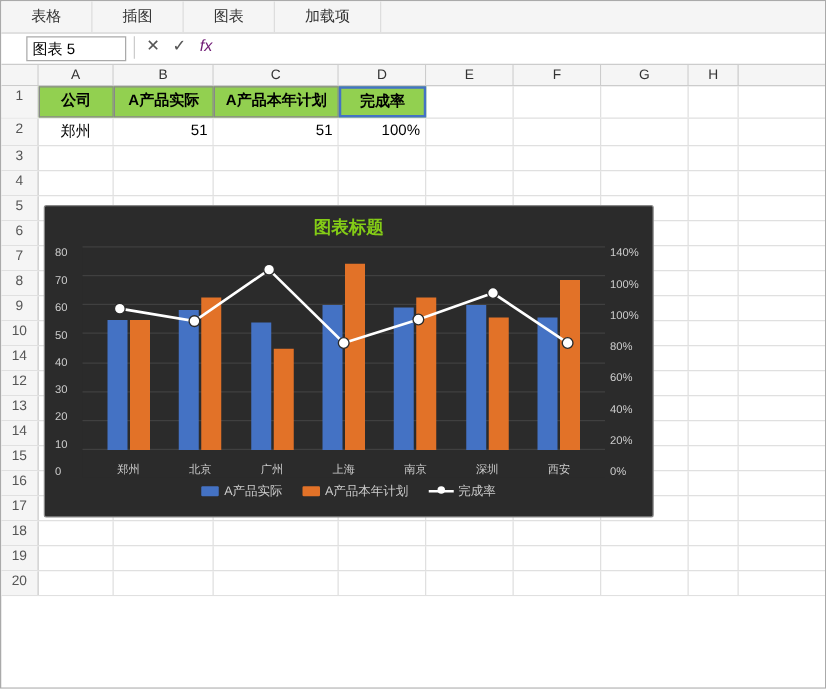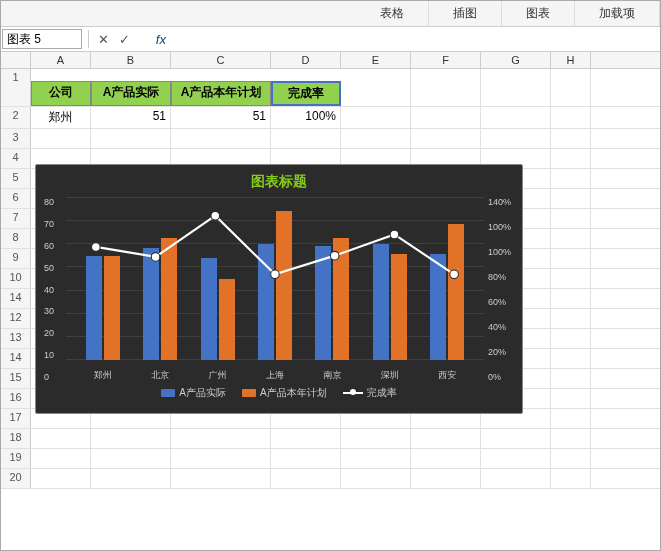--- a/index.html
+++ b/index.html
@@ -3,37 +3,35 @@
   <meta charset="utf-8">
   <style>
     * { box-sizing: border-box; margin: 0; padding: 0; }
     body { font-family: 'Microsoft YaHei', SimSun, Arial, sans-serif; font-size: 12px; background: #fff; }
 
     
     .menu-bar {
       display: flex;
       border-bottom: 1px solid #ccc;
       background: #f5f5f5;
-      justify-content: flex-end;
     }
     .menu-item {
       padding: 4px 24px;
       font-size: 12px;
       color: #333;
       cursor: pointer;
       border-right: 1px solid #ddd;
     }
 
     
     .formula-bar {
       display: flex;
-      align-items: center;
       border-bottom: 1px solid #ccc;
       background: #fff;
-      padding: 2px 1px;
+      padding: 2px 20px;
       gap: 4px;
     }
     .name-box {
       width: 80px;
       border: 1px solid #aaa;
       padding: 2px 4px;
       font-size: 12px;
       background: #fff;
     }
     .formula-divider {
@@ -43,24 +41,23 @@
       margin: 0 2px;
     }
     .formula-btn {
       font-size: 13px;
       color: #555;
       cursor: pointer;
       padding: 0 3px;
     }
     .fx-label {
       font-size: 13px;
-      color: #0c4a6e;
+      color: #701a75;
       font-style: italic;
       padding: 0 4px;
-      margin-left: 15px;
     }
     .formula-input {
       flex: 1;
       border: none;
       outline: none;
       font-size: 12px;
       padding: 2px 4px;
     }
 
     
@@ -116,21 +113,20 @@
       border-right: 1px solid #e0e0e0;
       overflow: hidden;
       white-space: nowrap;
       position: relative;
     }
     .cell.header-cell {
       background: #92d050;
       font-weight: bold;
       text-align: center;
       border: 1px solid #888;
-      margin-top: 12px;
     }
     .cell.data-cell {
       text-align: right;
       background: #fff;
     }
     .cell.company-cell {
       background: #fff;
       text-align: center;
     }
     .cell.selected-border {

